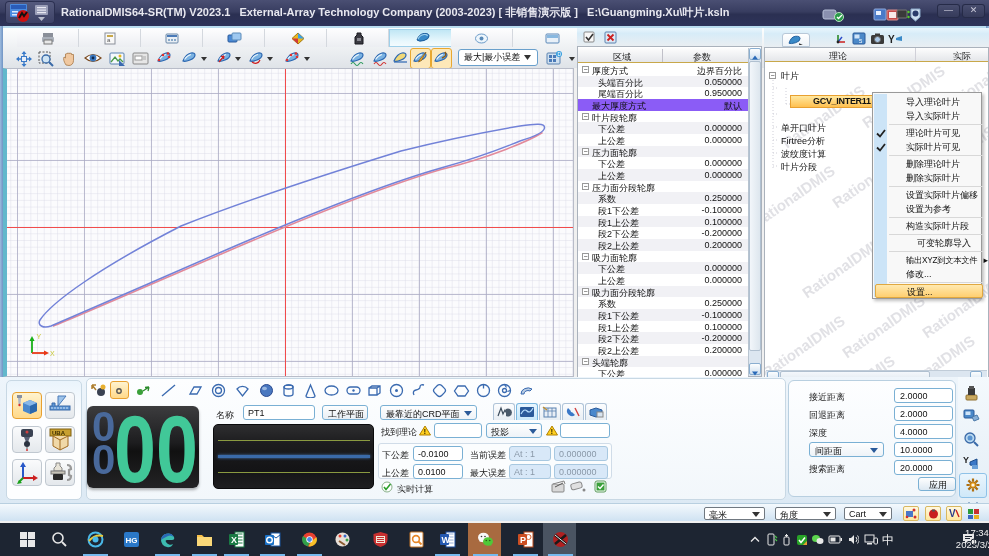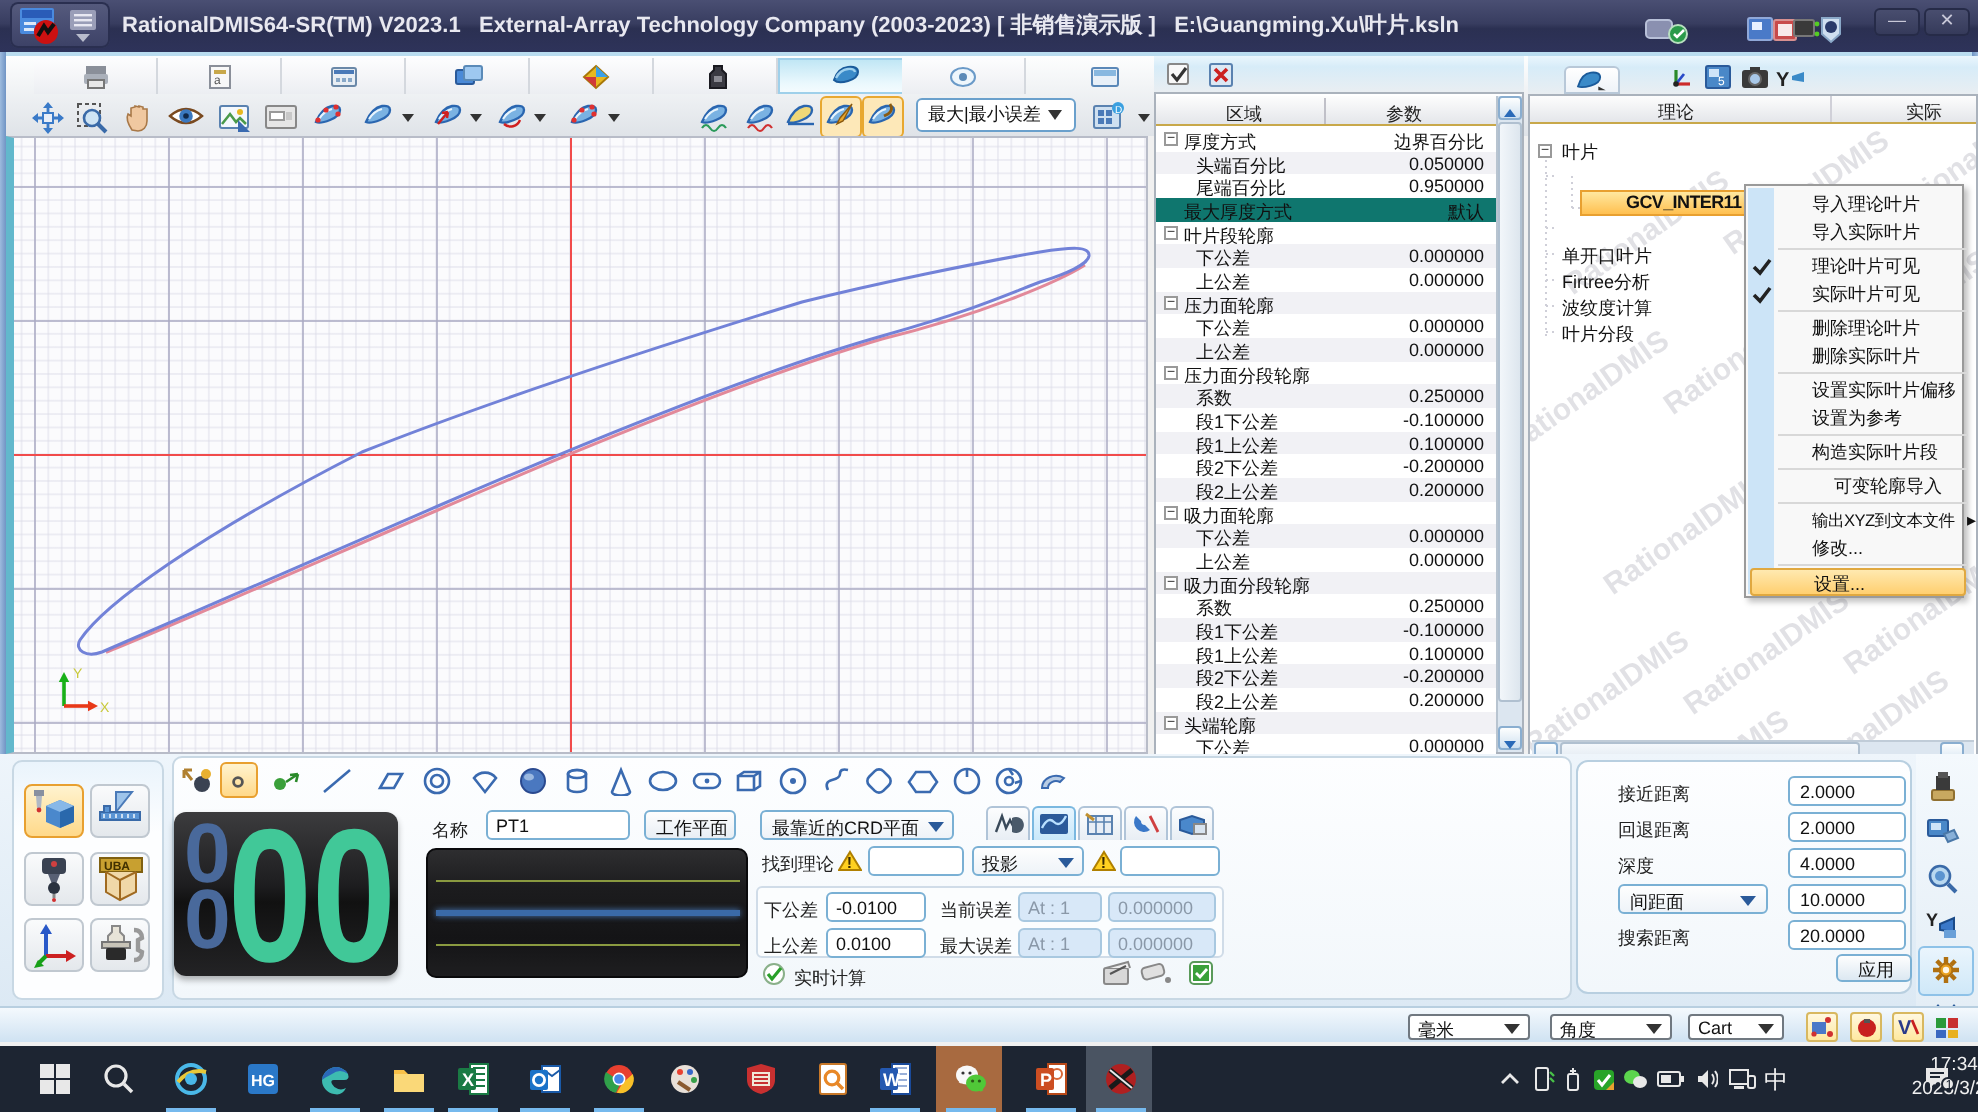--- a/index.html
+++ b/index.html
@@ -321,21 +321,21 @@
     <span class="abs" style="right:6px;top:1px">边界百分比</span>
   </div>
 <div class="abs" style="left:578px;top:75.7px;width:170px;height:11.7px;background:#f1f1f5;font-size:9px;color:#111;overflow:hidden">
     <span class="abs" style="left:20px;top:1px">头端百分比</span>
     <span class="abs" style="right:6px;top:1px">0.050000</span>
   </div>
 <div class="abs" style="left:578px;top:87.3px;width:170px;height:11.7px;background:#ffffff;font-size:9px;color:#111;overflow:hidden">
     <span class="abs" style="left:20px;top:1px">尾端百分比</span>
     <span class="abs" style="right:6px;top:1px">0.950000</span>
   </div>
-<div class="abs" style="left:578px;top:99.0px;width:170px;height:11.7px;background:#0f766e;font-size:9px;color:#111;overflow:hidden">
+<div class="abs" style="left:578px;top:99.0px;width:170px;height:11.7px;background:#8b5cf6;font-size:9px;color:#111;overflow:hidden">
     <span class="abs" style="left:14px;top:1px">最大厚度方式</span>
     <span class="abs" style="right:6px;top:1px">默认</span>
   </div>
 <div class="abs" style="left:578px;top:110.7px;width:170px;height:11.7px;background:#ffffff;font-size:9px;color:#111;overflow:hidden">
     <span class="abs" style="left:4px;top:2px;width:7px;height:7px;border:1px solid #999;background:#fff;font-size:7px;line-height:5px;text-align:center;color:#333">−</span>
     <span class="abs" style="left:14px;top:1px">叶片段轮廓</span>
   </div>
 <div class="abs" style="left:578px;top:122.3px;width:170px;height:11.7px;background:#f1f1f5;font-size:9px;color:#111;overflow:hidden">
     <span class="abs" style="left:20px;top:1px">下公差</span>
     <span class="abs" style="right:6px;top:1px">0.000000</span>

